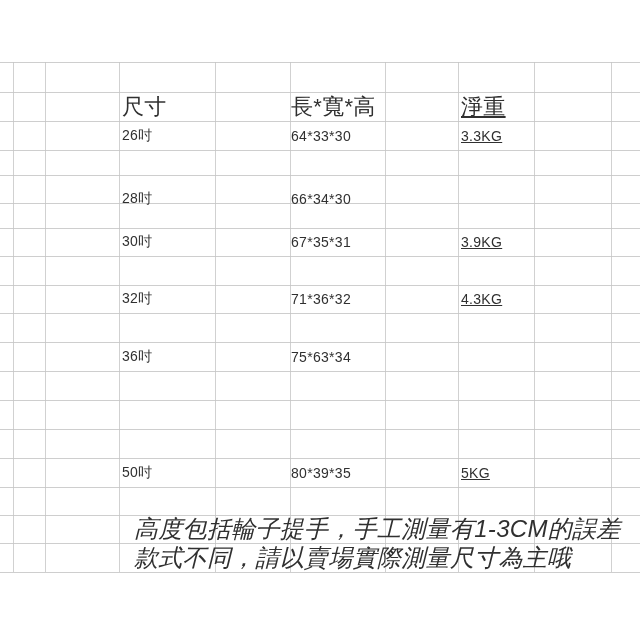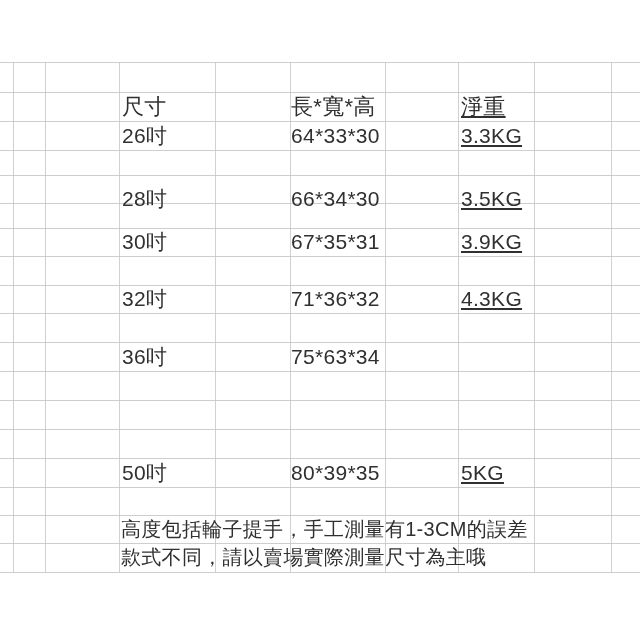--- a/index.html
+++ b/index.html
@@ -41,38 +41,39 @@
     position:absolute;
     left:0;
     width:640px;
   }
   .cell{
     position:absolute;
     top:0;
     height:100%;
     display:flex;
     align-items:center;
-    font-size:21px;
+    font-size:14px;
     color:var(--text);
     white-space:nowrap;
     letter-spacing:0.3px;
   }
   .c1{left:122px;}
   .c2{left:291px;}
   .c3{left:461px;text-decoration:underline;}
   .header-row .cell{font-size:22px;}
   .note{
     position:absolute;
-    left:121px;
+    left:134px;
     display:flex;
     align-items:center;
-    font-size:20px;
+    font-size:24px;
     color:var(--text);
     white-space:nowrap;
     letter-spacing:0.3px;
+    font-style:italic;
   }
 </style>
 </head>
 <body>
 
 <div class="canvas">
 
   <div id="gridlines">
       <div class="hline" style="top: 62px;"></div>
       <div class="hline" style="top: 92px;"></div>
@@ -112,21 +113,20 @@
 
   <div class="row" style="top:121px;height:29px">
     <span class="cell c1">26吋</span>
     <span class="cell c2">64*33*30</span>
     <span class="cell c3">3.3KG</span>
   </div>
 
   <div class="row" style="top:185px;height:28px">
     <span class="cell c1">28吋</span>
     <span class="cell c2">66*34*30</span>
-    <span class="cell c3">3.5KG</span>
   </div>
 
   <div class="row" style="top:228px;height:28px">
     <span class="cell c1">30吋</span>
     <span class="cell c2">67*35*31</span>
     <span class="cell c3">3.9KG</span>
   </div>
 
   <div class="row" style="top:285px;height:28px">
     <span class="cell c1">32吋</span>

